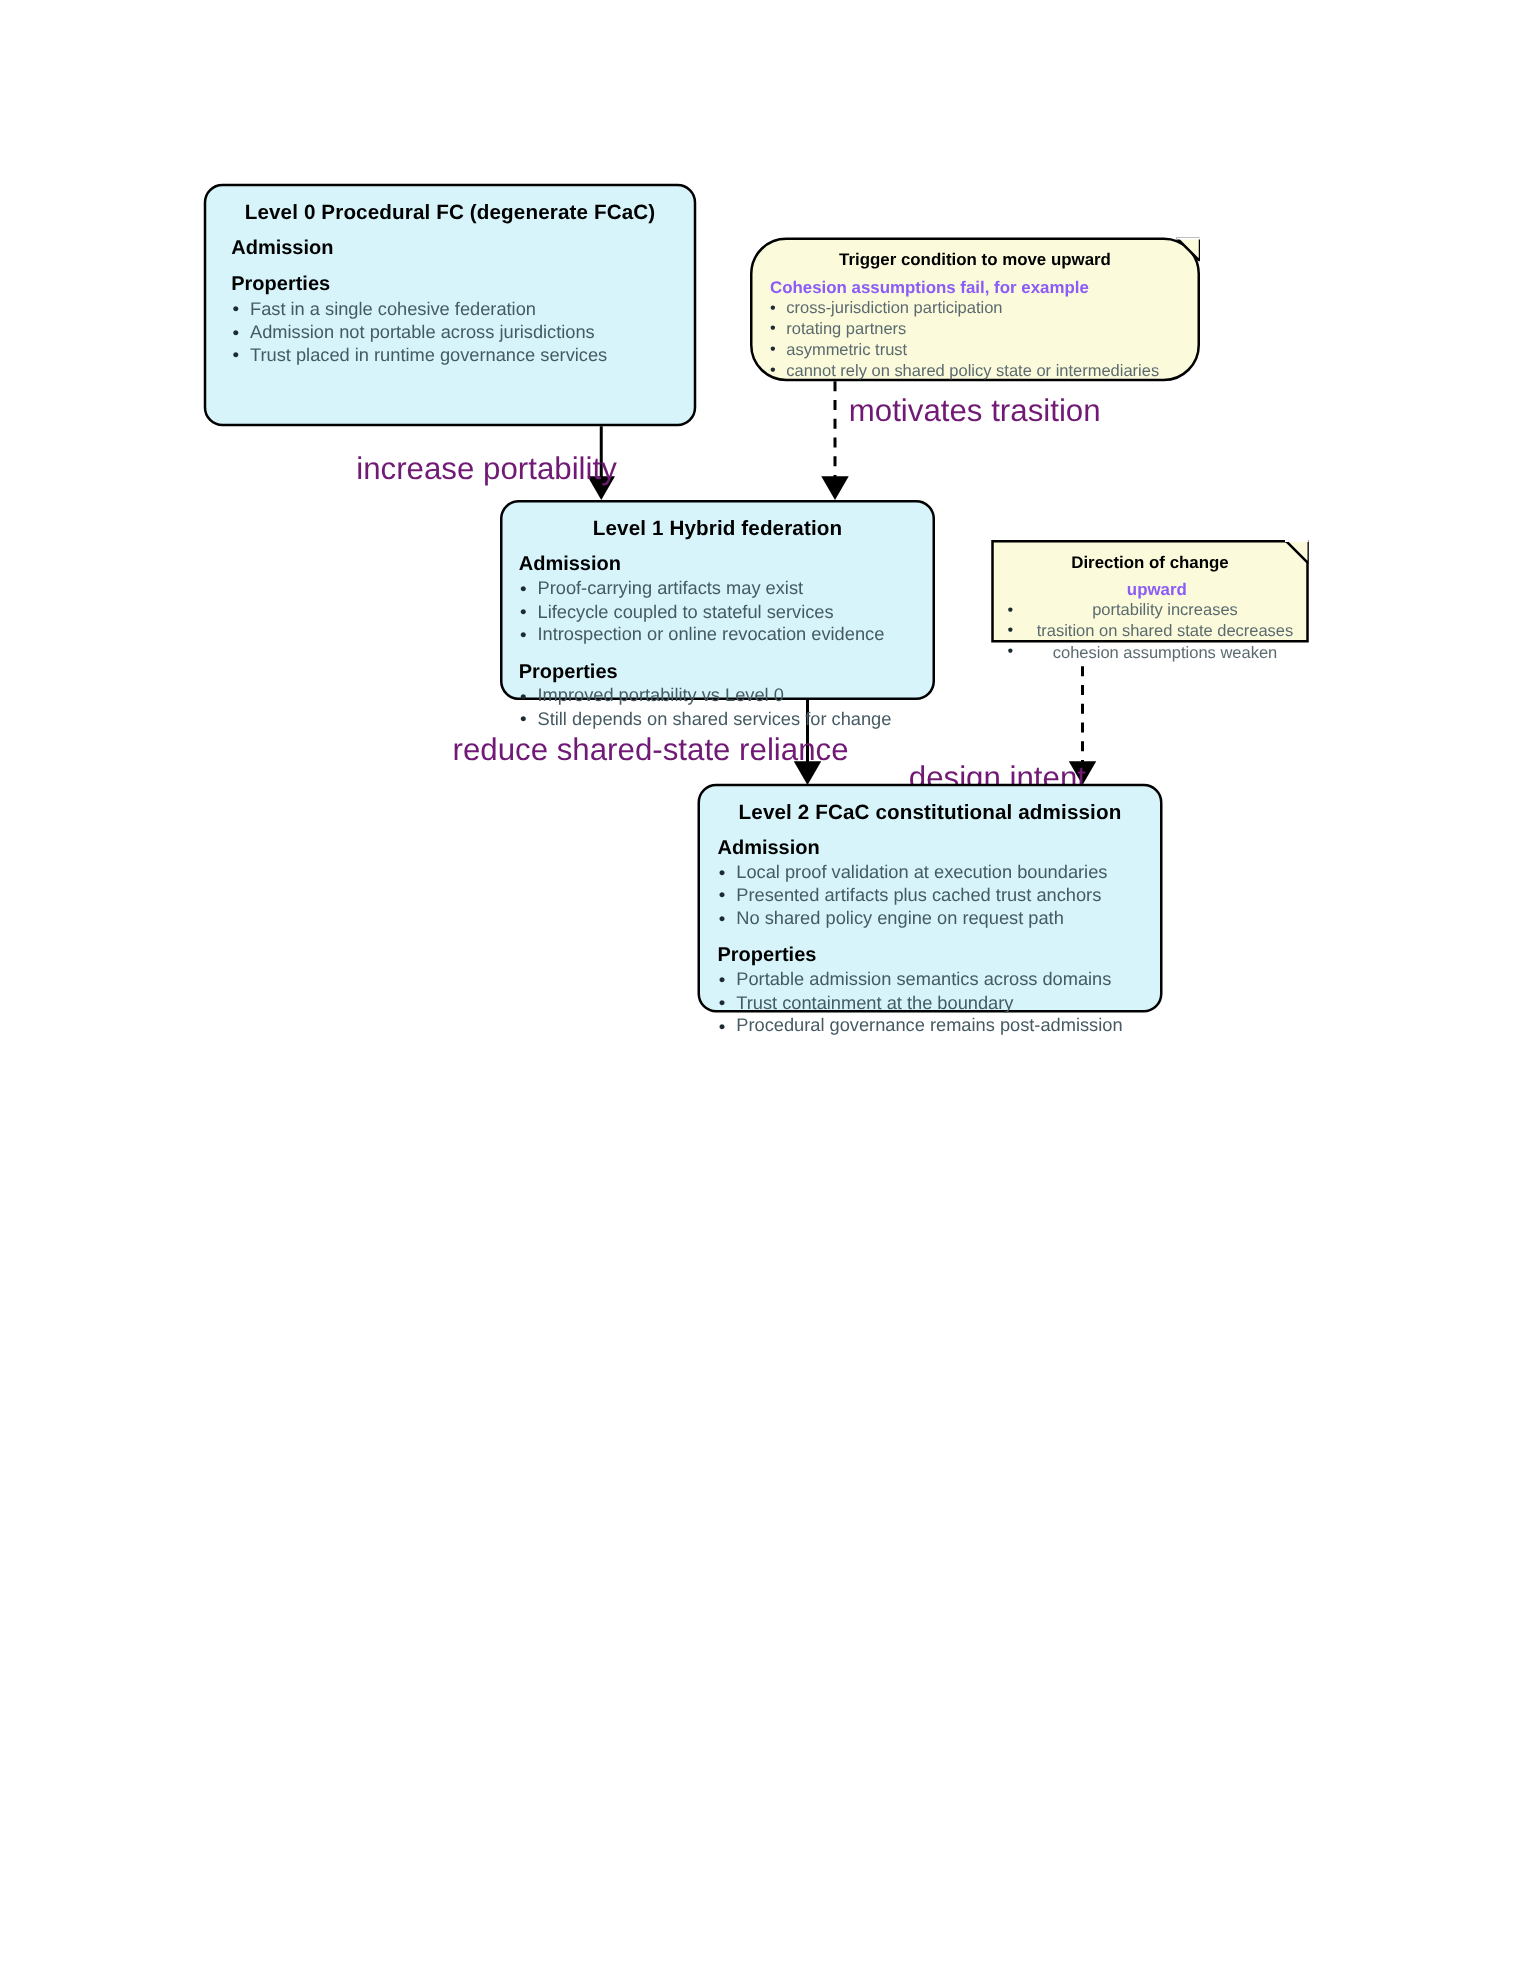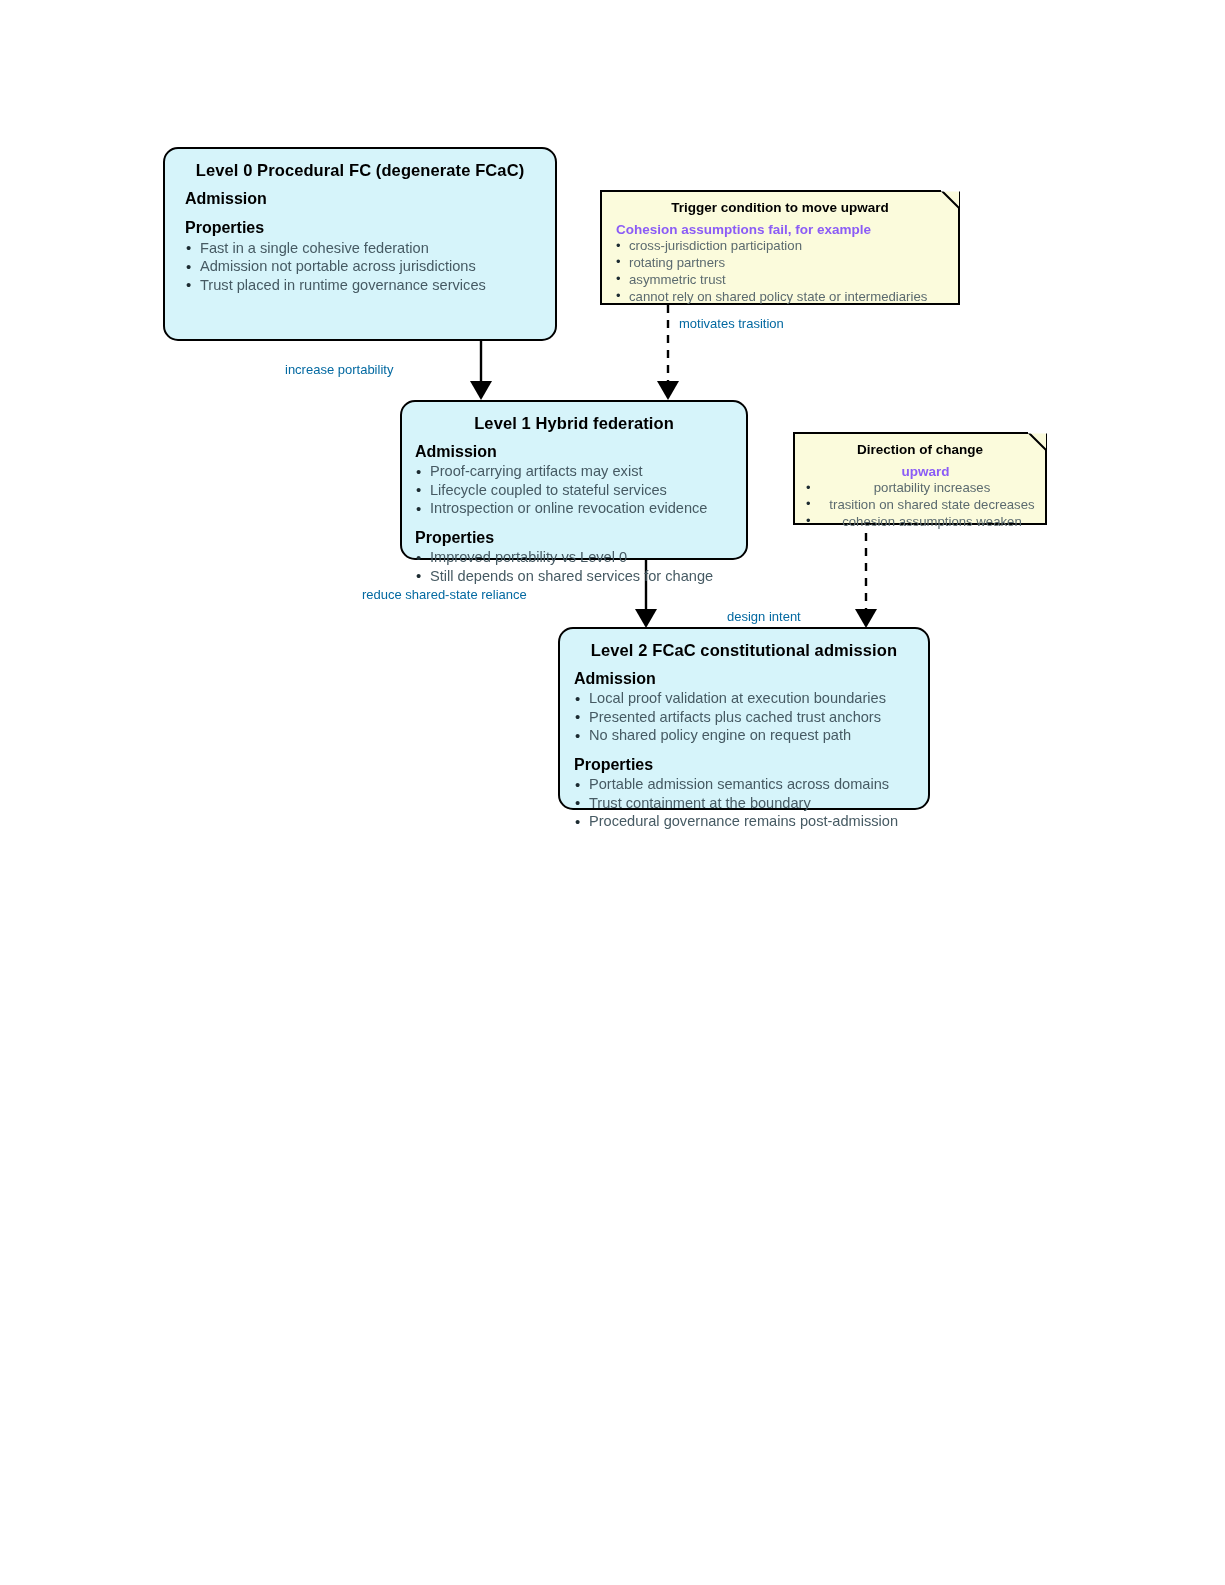--- a/index.html
+++ b/index.html
@@ -121,22 +121,22 @@
     padding-left: 13px;
   }
   .note .bullets li::before {
     font-size: 13px;
     left: 0px;
   }
 
   
   .edge-label {
     position: absolute;
-    font-size: 13px;
-    color: #0369a1;
+    font-size: 25px;
+    color: #701a75;
     white-space: nowrap;
     line-height: 1;
   }
 </style>
 </head>
 <body>
 
 <div id="page">
 
   <svg id="svg-layer" viewBox="0 0 1225 1585">
@@ -177,21 +177,21 @@
         <div class="section-head">Properties</div>
         <ul class="bullets">
           <li>Fast in a single cohesive federation</li>
           <li>Admission not portable across jurisdictions</li>
           <li>Trust placed in runtime governance services</li>
         </ul>
       </div>
     </div>
   </div>
 
-  <div class="note" style="left:600px; top:190px; width:360px; height:115px;">
+  <div class="note" style="left:600px; top:190px; width:360px; height:115px;border-radius:29px;">
     <svg class="note-fold" viewBox="0 0 19 19">
       <path d="M 0 0 L 19 19 L 19 0 Z" fill="#fbfbdc"></path>
       <path d="M 0 0 L 19 19 L 19 0 Z" fill="none" stroke="#000000" stroke-width="2"></path>
       <path d="M 0 0 L 19 0" stroke="#ffffff" stroke-width="3"></path>
     </svg>
     <div class="note-title">Trigger condition to move upward</div>
     <div class="note-inner">
       <div class="note-head">Cohesion assumptions fail, for example</div>
       <ul class="bullets">
         <li>cross-jurisdiction participation</li>
@@ -220,21 +220,21 @@
       <div class="section">
         <div class="section-head">Properties</div>
         <ul class="bullets">
           <li>Improved portability vs Level 0</li>
           <li>Still depends on shared services for change</li>
         </ul>
       </div>
     </div>
   </div>
 
-  <div class="note" style="left:793px; top:432px; width:254px; height:93px;">
+  <div class="note" style="left:793px; top:432px; width:254px; height:82px;">
     <svg class="note-fold" viewBox="0 0 19 19">
       <path d="M 0 0 L 19 19 L 19 0 Z" fill="#fbfbdc"></path>
       <path d="M 0 0 L 19 19 L 19 0 Z" fill="none" stroke="#000000" stroke-width="2"></path>
       <path d="M 0 0 L 19 0" stroke="#ffffff" stroke-width="3"></path>
     </svg>
     <div class="note-title">Direction of change</div>
     <div class="note-inner" style="padding-left:11px;text-align:center;">
       <div class="note-head">upward</div>
       <ul class="bullets">
         <li>portability increases</li>

